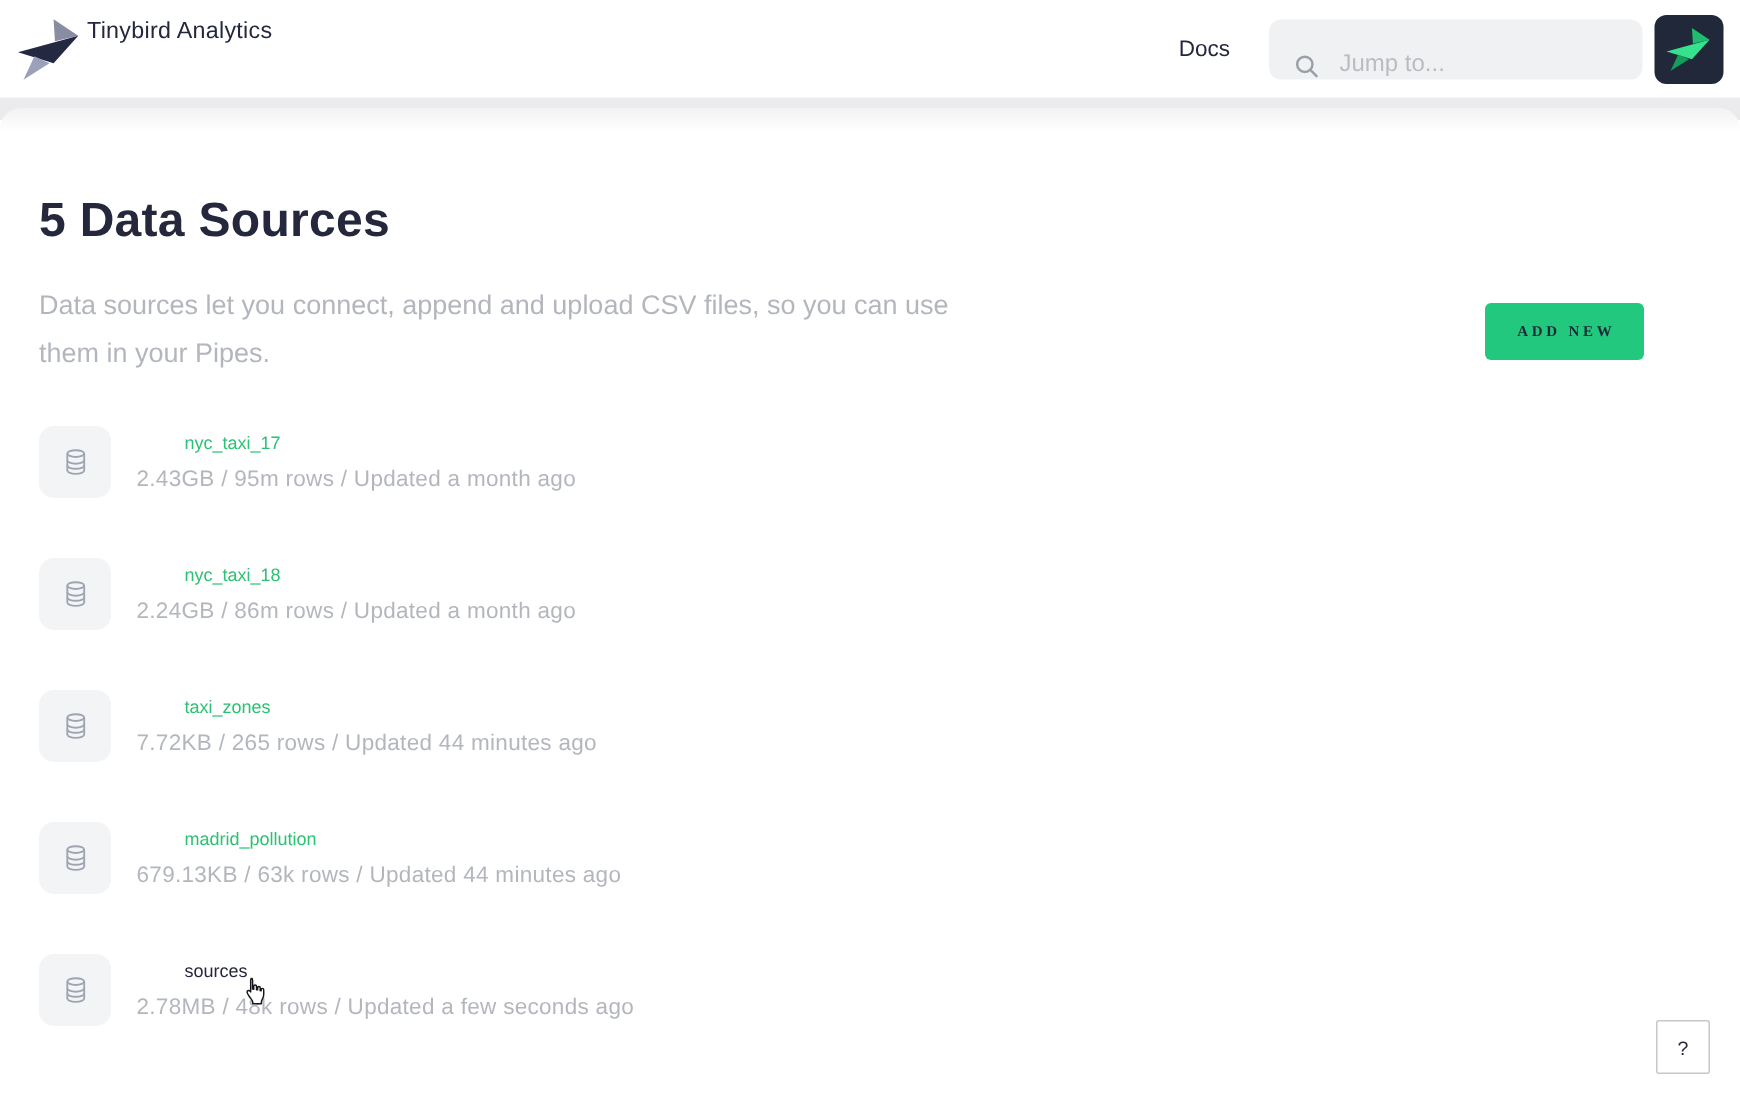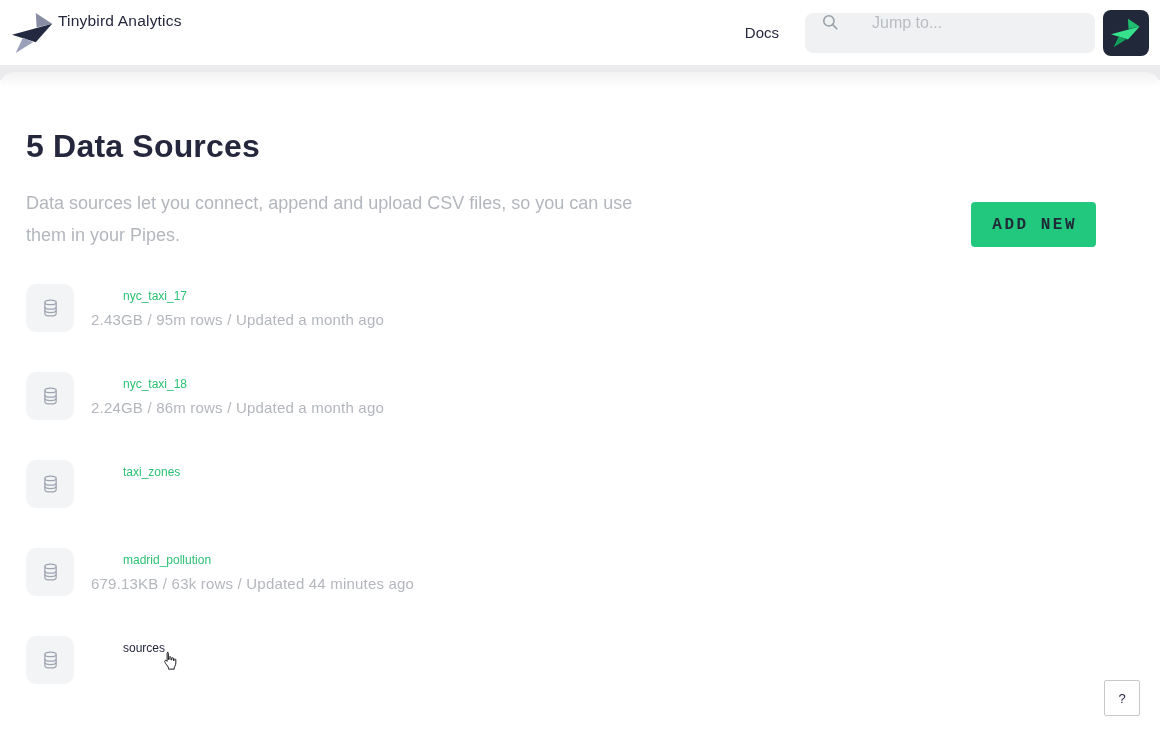--- a/index.html
+++ b/index.html
@@ -36,29 +36,28 @@
   .topbar-spacer { flex: 1; }
   .docs-link {
     font-size: 15px;
     font-weight: 500;
     color: #25283d;
     text-decoration: none;
     margin-right: 26px;
     cursor: pointer;
   }
   .searchbox {
-    width: 290px;
+    width: 249px;
     height: 40px;
     background: #f0f1f2;
     border-radius: 8px;
     display: flex;
-    align-items: flex-start;
+    align-items: flex-end;
     padding: 0 12px 0 16px;
     margin-right: 8px;
-    gap: 20px;
   }
   .searchbox input {
     border: none;
     background: transparent;
     outline: none;
     font-family: inherit;
     font-size: 16px;
     color: #25283d;
     margin-left: 11px;
     width: 100%;
@@ -103,22 +102,22 @@
     color: #b3b7bd;
   }
   .add-new-btn {
     position: absolute;
     top: 130px;
     right: 64px;
     background: #22c87d;
     color: #1e2a38;
     border: none;
     border-radius: 4px;
-    font-family: Liberation Mono, monospace;
-    font-size: 16px;
+    font-family: Liberation Serif, serif;
+    font-size: 10px;
     font-weight: 700;
     letter-spacing: 2.5px;
     padding: 14px 19px 13px 21px;
     cursor: pointer;
   }
 
   
   .ds-list { margin-top: 33px; }
   .ds-row {
     position: relative;
@@ -259,20 +258,21 @@
       <div class="ds-iconbox">
         <svg width="15" height="18" viewBox="0 0 24 28" fill="none" stroke="#9fa4b2" stroke-width="2">
           <ellipse cx="12" cy="5" rx="9" ry="3.6"></ellipse>
           <path d="M3 5v18c0 2 4 3.6 9 3.6s9-1.6 9-3.6V5"></path>
           <path d="M3 12.2c0 2 4 3.6 9 3.6s9-1.6 9-3.6"></path>
           <path d="M3 17.6c0 2 4 3.6 9 3.6s9-1.6 9-3.6"></path>
         </svg>
       </div>
       <div class="ds-body">
         <a class="ds-title">taxi_zones</a>
+        <div class="ds-meta">7.72KB / 265 rows / Updated 44 minutes ago</div>
       </div>
     </div>
 
     <div class="ds-row">
       <div class="ds-iconbox">
         <svg width="15" height="18" viewBox="0 0 24 28" fill="none" stroke="#9fa4b2" stroke-width="2">
           <ellipse cx="12" cy="5" rx="9" ry="3.6"></ellipse>
           <path d="M3 5v18c0 2 4 3.6 9 3.6s9-1.6 9-3.6V5"></path>
           <path d="M3 12.2c0 2 4 3.6 9 3.6s9-1.6 9-3.6"></path>
           <path d="M3 17.6c0 2 4 3.6 9 3.6s9-1.6 9-3.6"></path>
@@ -288,20 +288,21 @@
       <div class="ds-iconbox">
         <svg width="15" height="18" viewBox="0 0 24 28" fill="none" stroke="#9fa4b2" stroke-width="2">
           <ellipse cx="12" cy="5" rx="9" ry="3.6"></ellipse>
           <path d="M3 5v18c0 2 4 3.6 9 3.6s9-1.6 9-3.6V5"></path>
           <path d="M3 12.2c0 2 4 3.6 9 3.6s9-1.6 9-3.6"></path>
           <path d="M3 17.6c0 2 4 3.6 9 3.6s9-1.6 9-3.6"></path>
         </svg>
       </div>
       <div class="ds-body">
         <a class="ds-title">sources</a>
+        <div class="ds-meta">2.78MB / 48k rows / Updated a few seconds ago</div>
       </div>
       <span class="cursor-icon">
         <svg width="18" height="21" viewBox="0 0 24 28">
           <path d="M8.5 3.2c.75 0 1.35.6 1.35 1.35v8l1 .15v-2.6c0-.7.55-1.25 1.25-1.25s1.25.55 1.25 1.25v3l.95.1v-1.8c0-.65.5-1.15 1.15-1.15s1.15.5 1.15 1.15v2.5l.9.1v-1c0-.6.5-1.1 1.1-1.1s1.15.5 1.15 1.1v4.2c0 1.9-.5 3.2-1.2 4.3-.55.9-.9 1.9-.9 2.9v1.1H10v-1c0-1.2-.55-2.2-1.45-3.3-.7-.9-1.55-1.8-2.25-3-.55-1-1.35-2.3-1.35-3.1 0-.75.6-1.35 1.35-1.35.6 0 1.1.3 1.45.75l.4.55V4.55c0-.75.6-1.35 1.35-1.35z" fill="#ffffff" stroke="#15151b" stroke-width="1.3" stroke-linejoin="round"></path>
         </svg>
       </span>
     </div>
 
   </div>
 </main>

